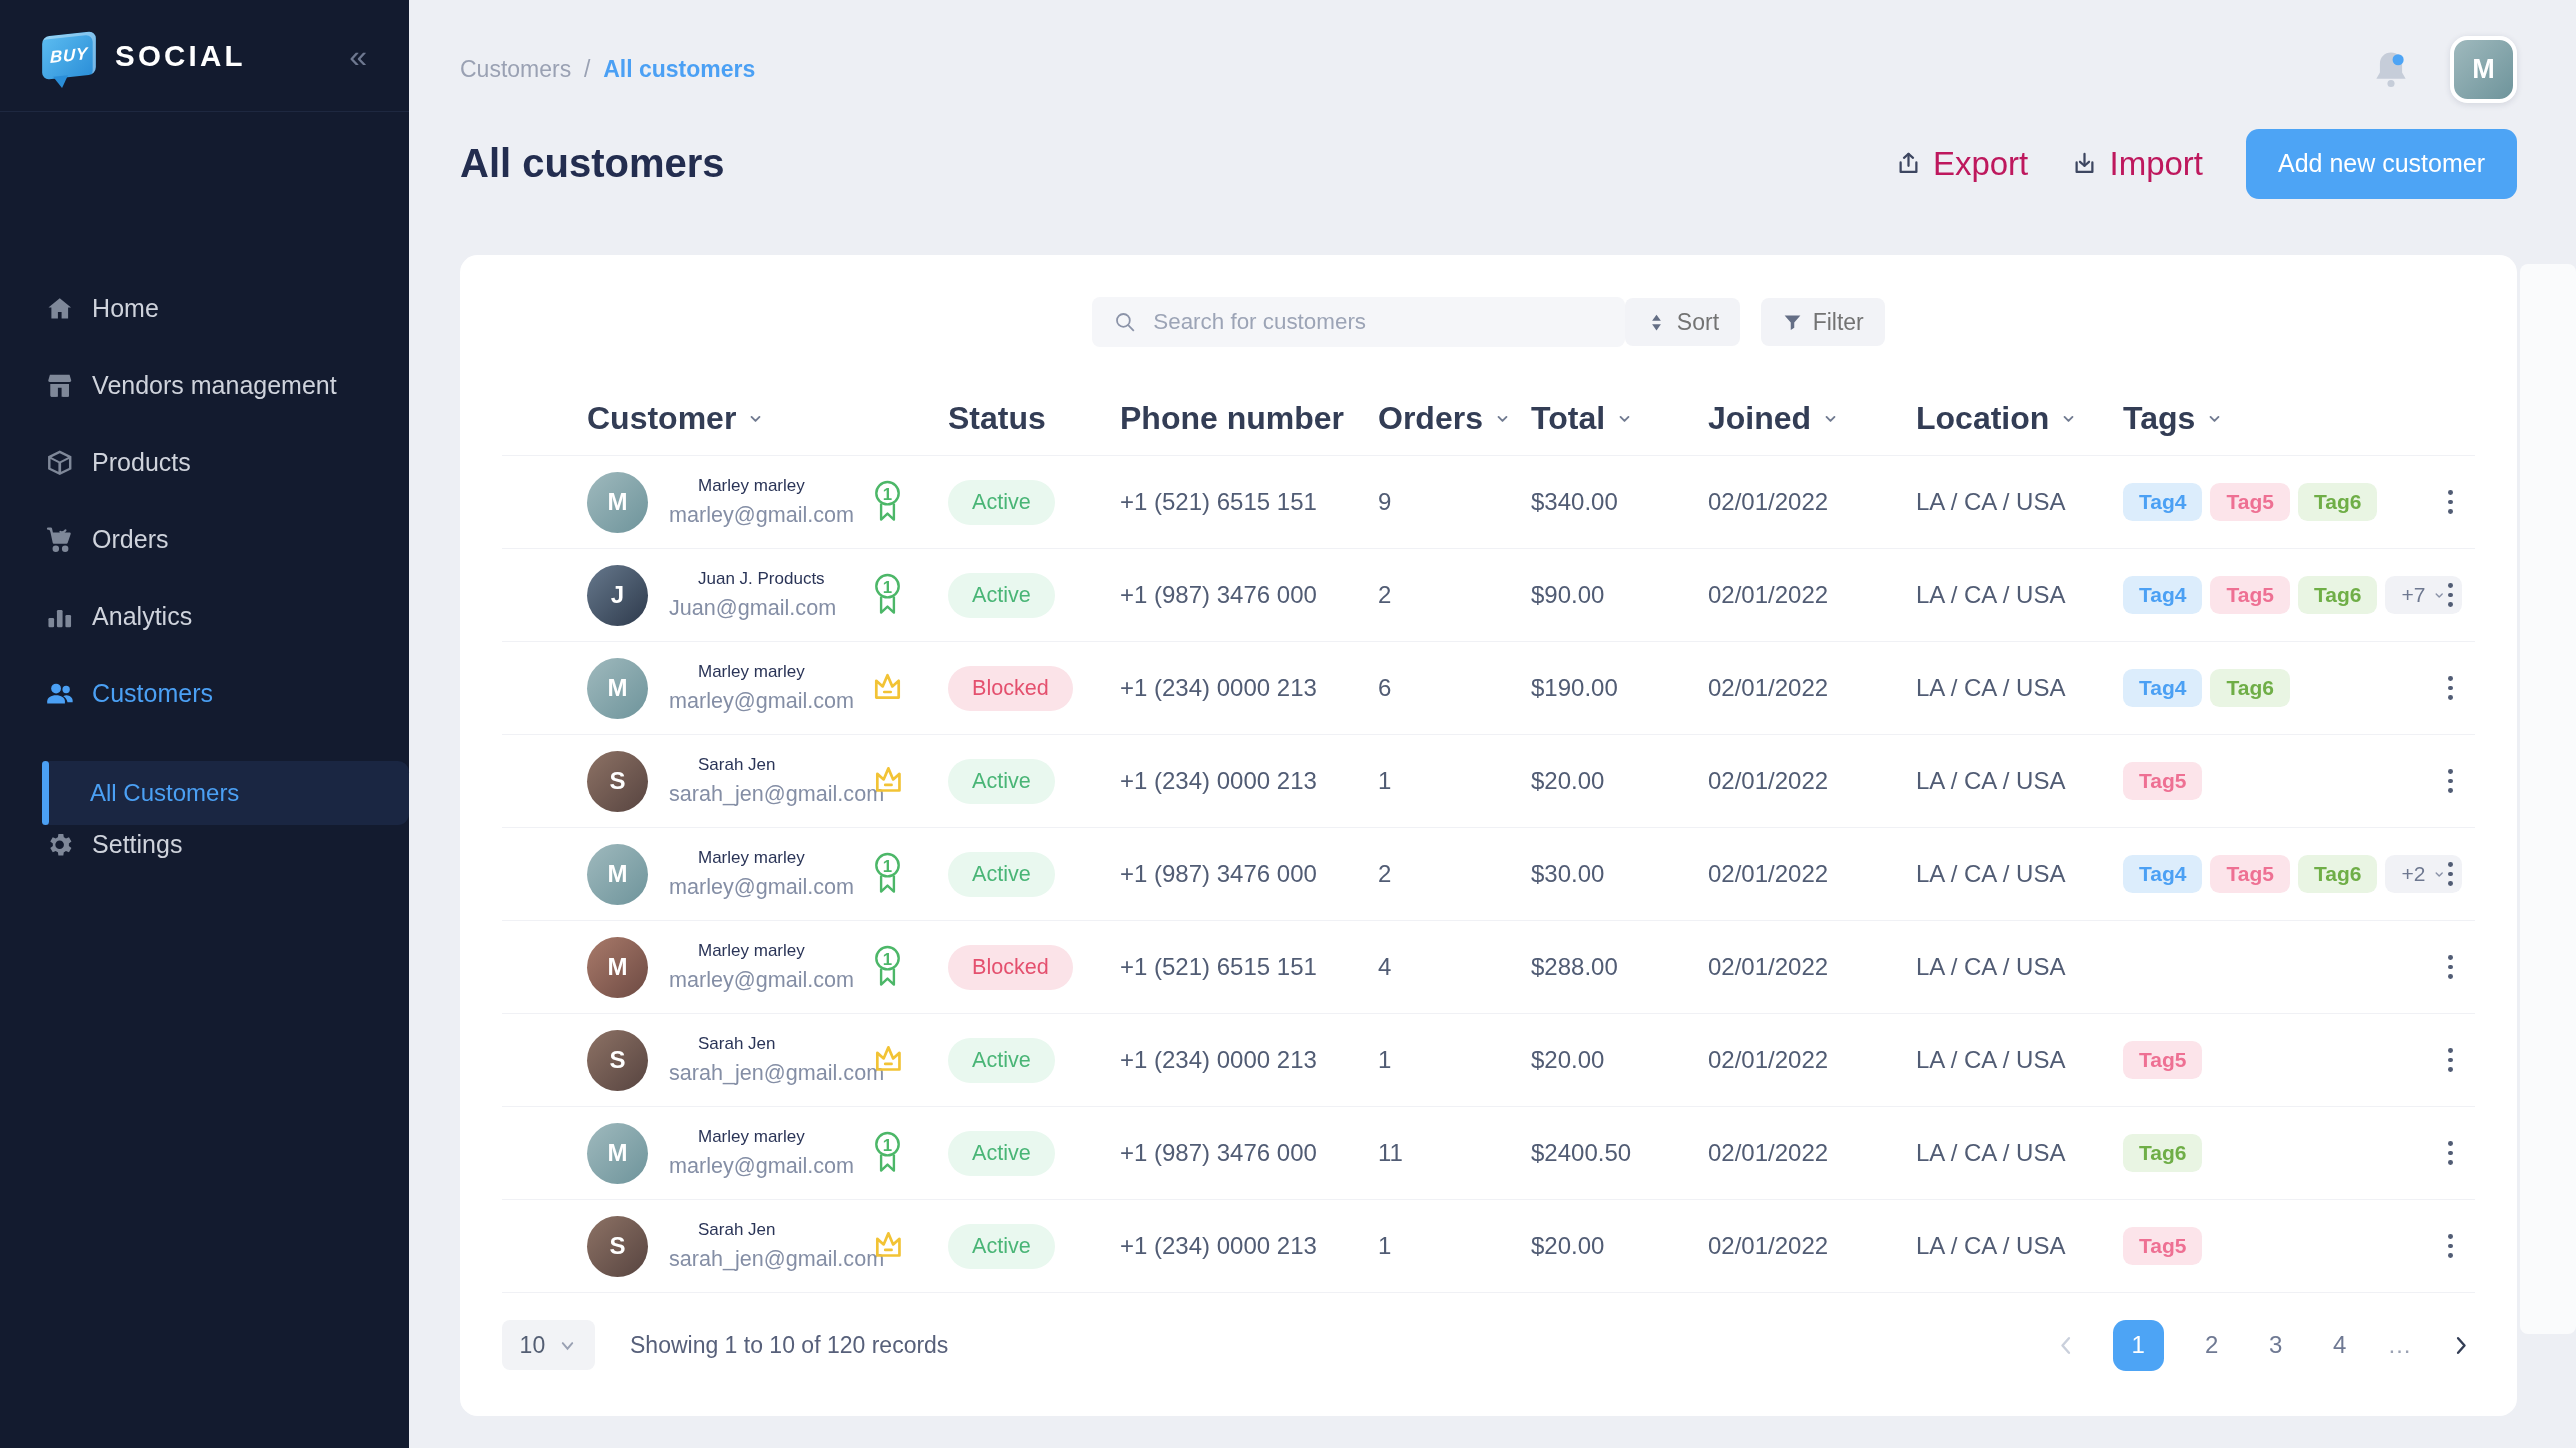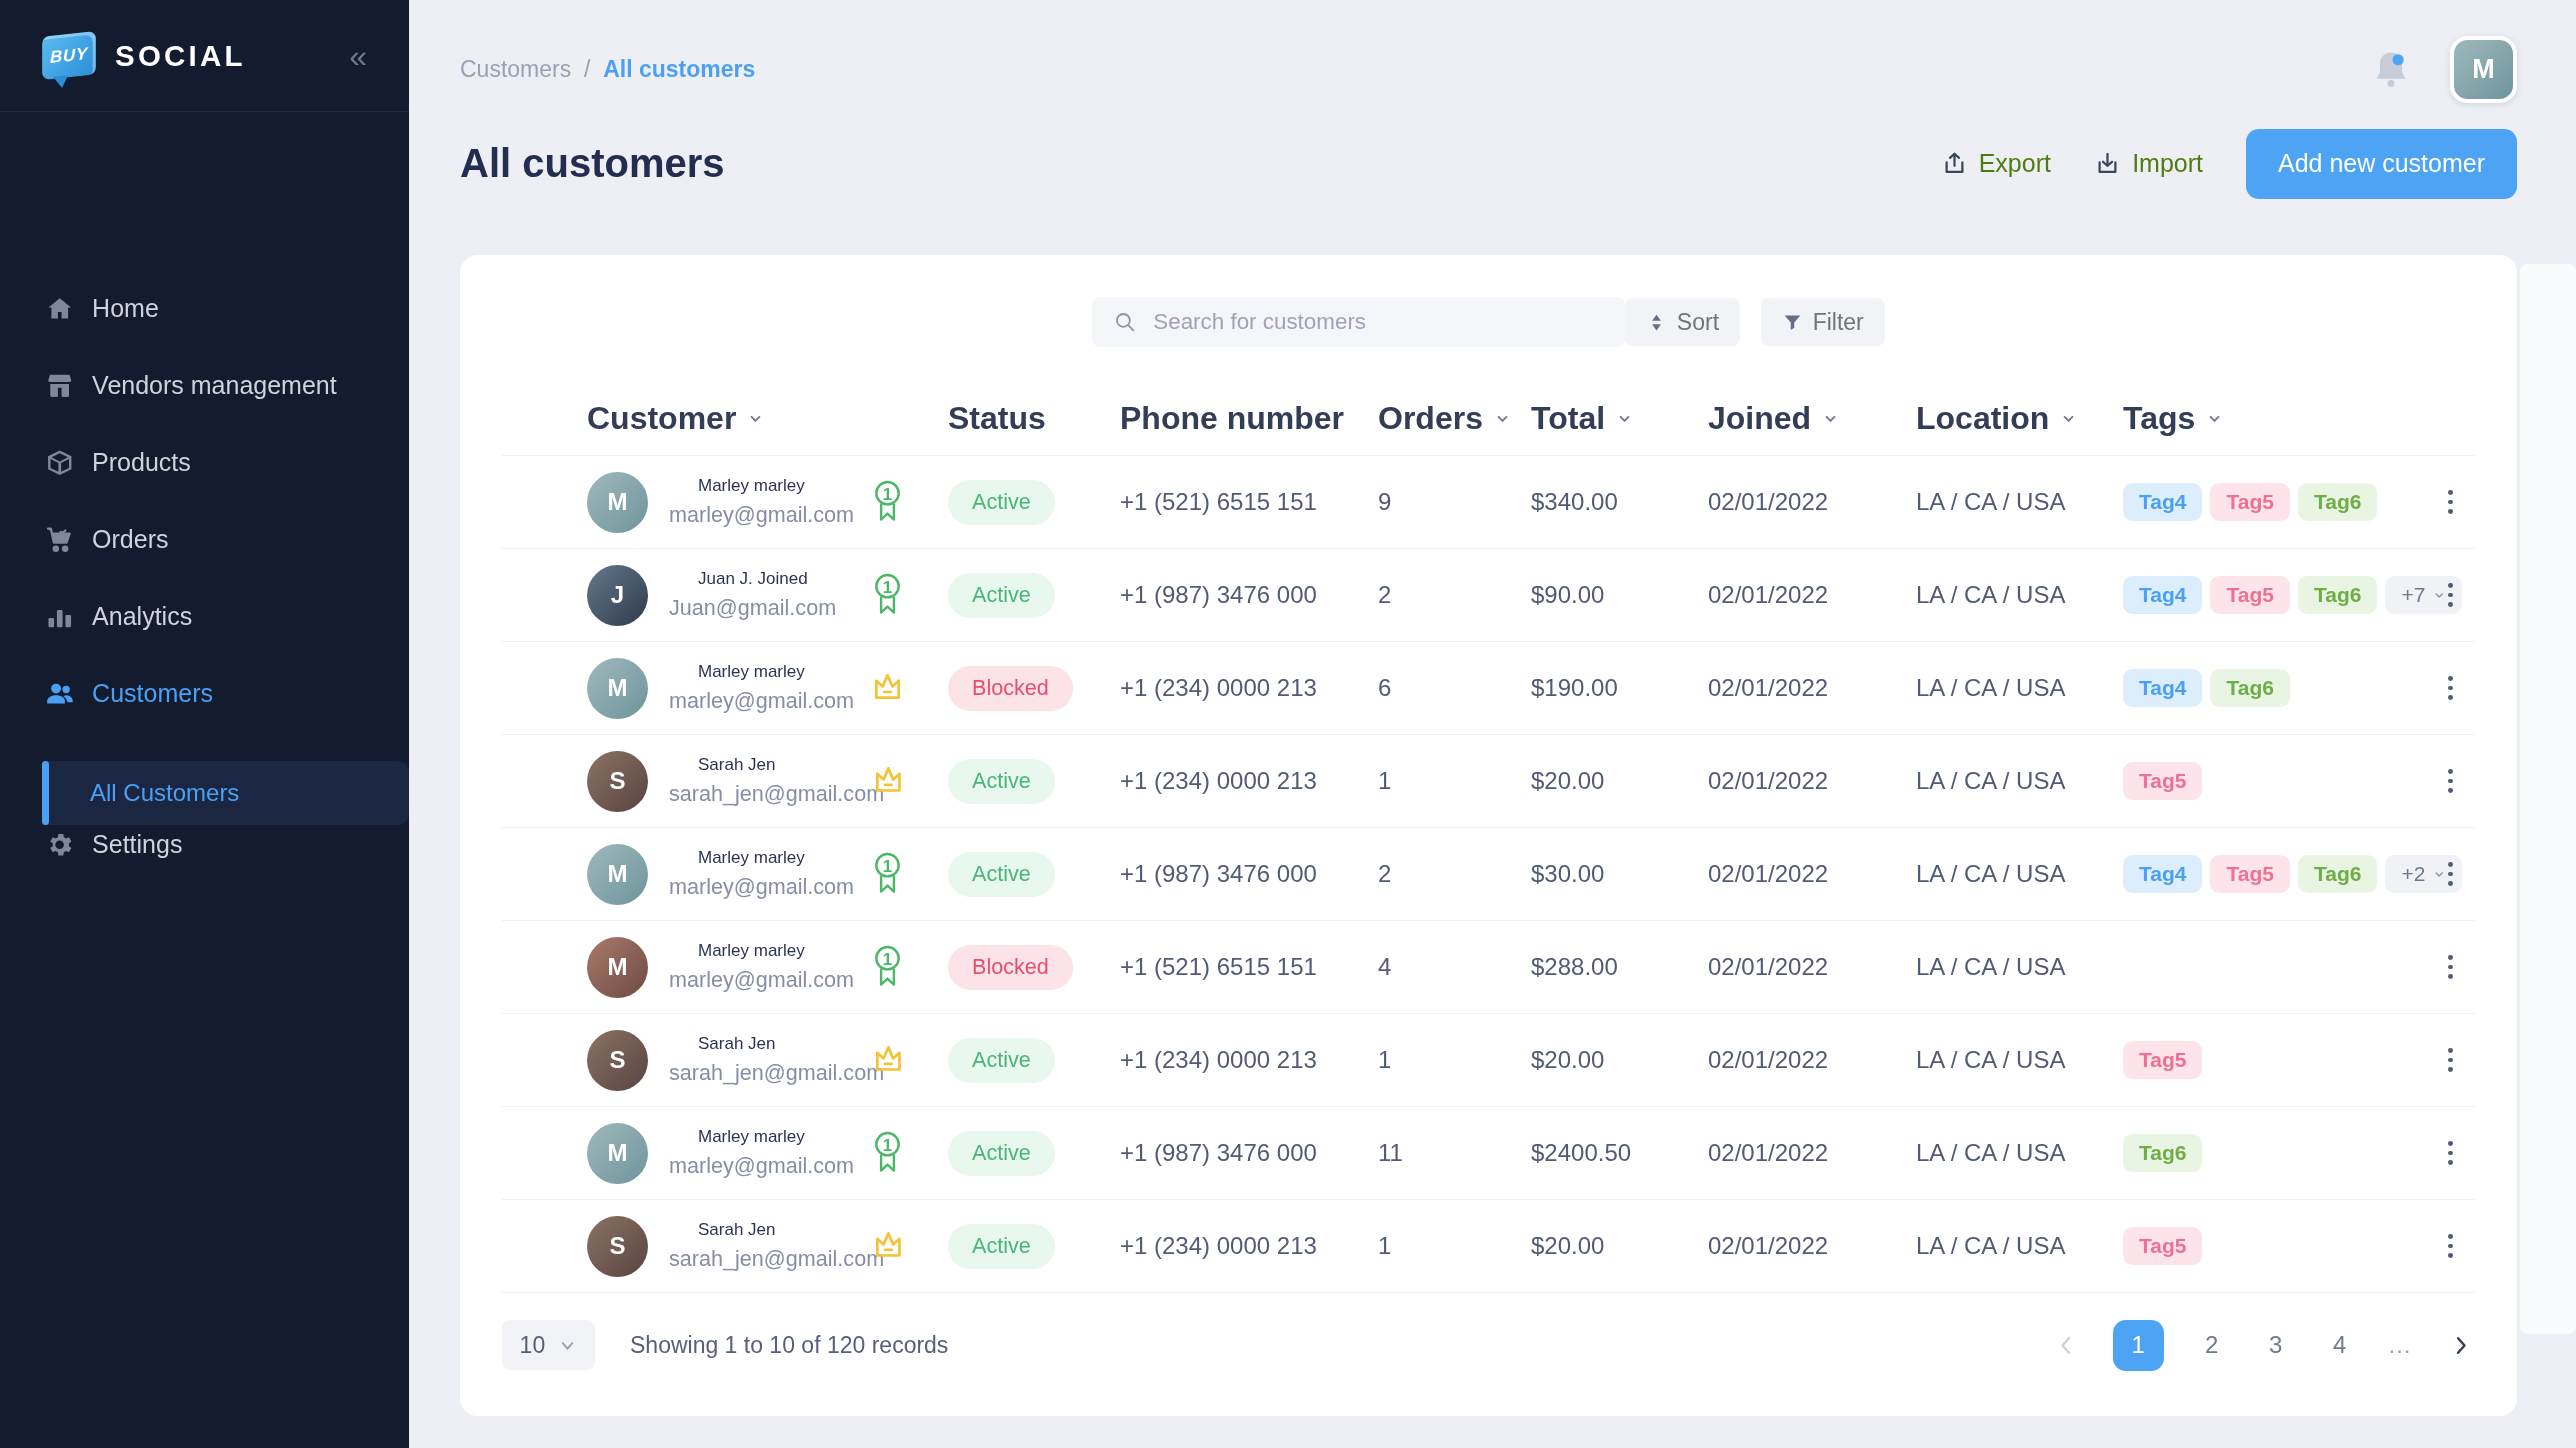--- a/index.html
+++ b/index.html
@@ -38,21 +38,21 @@
   .breadcrumb .crumb-current { color:#4ba0f4; font-weight:bold; }
   .top-right { display:flex; align-items:center; gap:40px; }
   .bell { position:relative; width:38px; height:42px; cursor:pointer; }
   .bell svg { width:100%; height:100%; }
   .user-avatar { width:67px; height:67px; border-radius:17.6px; border:4px solid #ffffff; box-shadow:0 1.6px 6.4px rgba(30,40,70,.12);
     display:flex; align-items:center; justify-content:center; color:#fff; font-size:27px; font-weight:bold; cursor:pointer; }
 
   .page-head { display:flex; align-items:center; justify-content:space-between; margin-top:21px; height:77px; }
   .page-title { font-size:40px; font-weight:700; color:#232d4f; }
   .head-actions { display:flex; align-items:center; gap:43px; }
-  .io-btn { display:flex; align-items:center; gap:11.2px; font-size:25px; color:#4d7c0f; cursor:pointer; background:none; border:none; font-family:inherit; }
+  .io-btn { display:flex; align-items:center; gap:11.2px; font-size:33px; color:#be185d; cursor:pointer; background:none; border:none; font-family:inherit; }
   .io-btn svg { width:27px; height:27px; stroke:#3d4660; fill:none; stroke-width:2; stroke-linecap:round; stroke-linejoin:round; }
   .add-btn { width:271px; height:70px; background:#4da4f5; color:#fff; border:none; border-radius:12.8px;
     font-size:25px; font-family:inherit; cursor:pointer; }
 
   
   .card { margin-top:53px; background:#fff; border-radius:17.6px; width:2057px; height:1161px; padding:42px 42px 0 42px; }
   .card-toolbar { display:flex; align-items:center; justify-content:center; }
   .search-box { width:533px; height:50px; background:#f5f6f9; border-radius:8px; display:flex; align-items:center; padding:0 21px; }
   .search-box svg { width:24px; height:24px; stroke:#8b93a8; fill:none; stroke-width:2.2; flex:0 0 auto; }
   .search-box input { border:none; outline:none; background:transparent; margin-left:16px; font-size:22.4px; color:#3d4660;
@@ -354,21 +354,21 @@
                   <i></i>
                   <i></i>
                 </span>
               </div>
             </div>
             <div class="trow">
               <div><span class="checkbox"></span></div>
               <div class="cust-cell">
                 <div class="avatar av-man-dark">J</div>
                 <div class="nameblock">
-                  <span class="cname">Juan J. Joined</span>
+                  <span class="cname">Juan J. Products</span>
                   <span class="cemail">Juan@gmail.com</span>
                 </div>
                 <span class="tier">
                   <svg viewBox="0 0 44 60">
                     <circle cx="22" cy="19" r="14" fill="none" stroke="#4cb768" stroke-width="3"></circle>
                     <text x="22" y="27" text-anchor="middle" font-size="21" font-weight="bold" fill="#4cb768" font-family="inherit">1</text>
                     <path d="M14 32 L14 52 L22 44.5 L30 52 L30 32" fill="none" stroke="#4cb768" stroke-width="3" stroke-linejoin="round"></path>
                   </svg>
                 </span>
               </div>

